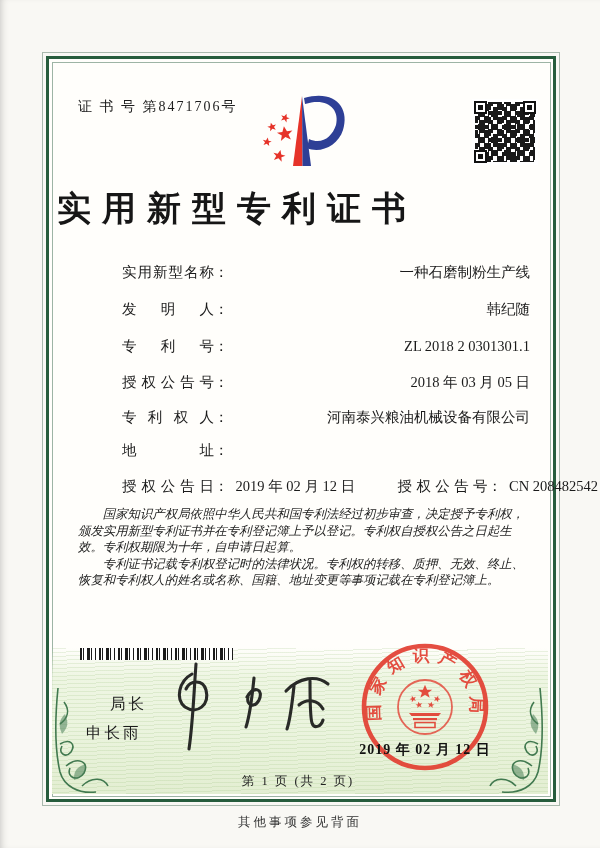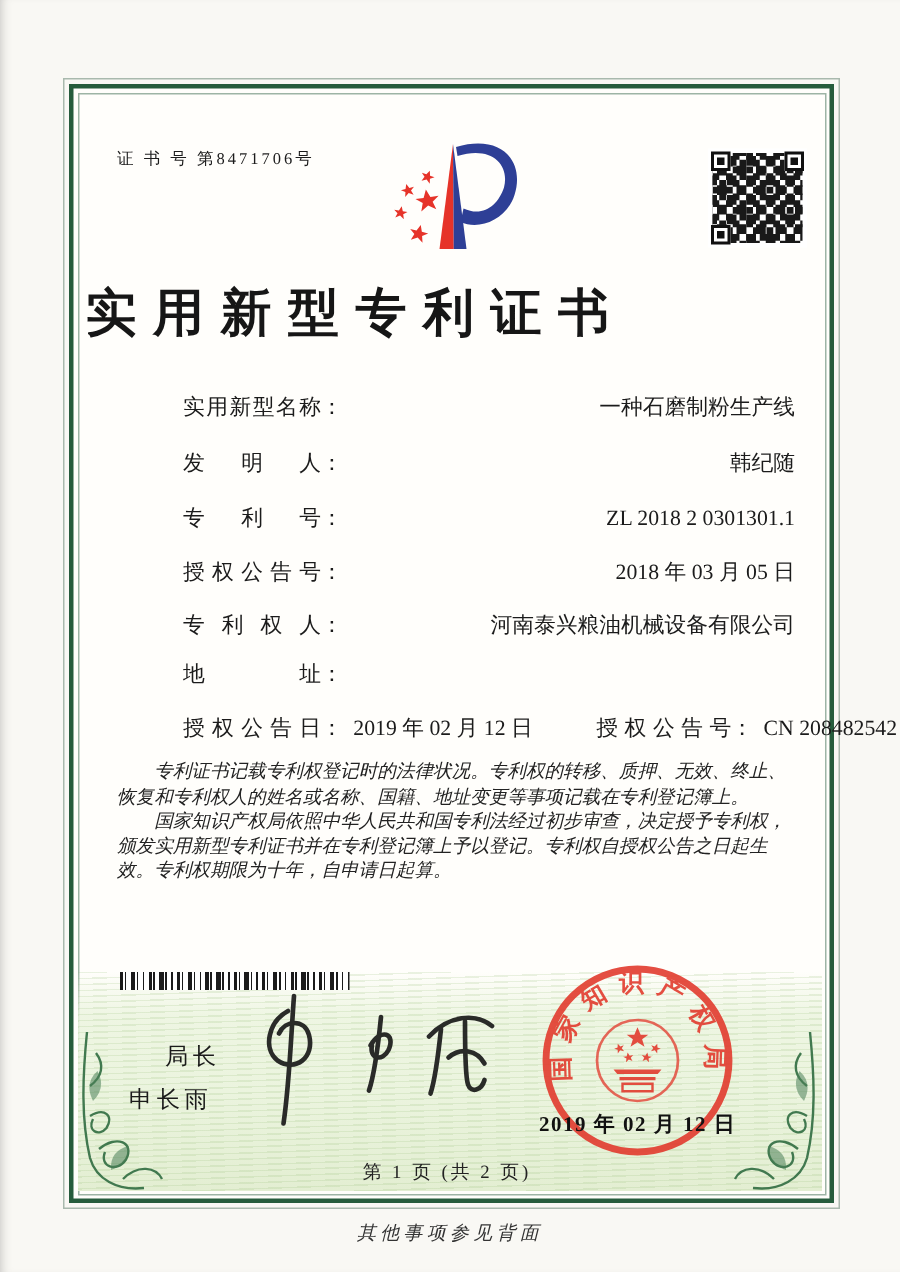--- a/index.html
+++ b/index.html
@@ -6,21 +6,21 @@
   body{background:#e8e8e4;font-family:"Liberation Serif","DejaVu Serif",serif;}
   .page{position:relative;width:600px;height:848px;background:#f9f8f4;overflow:hidden;
         box-shadow:inset 6px 0 8px -6px rgba(0,0,0,.25);}
   .frame{position:absolute;left:46px;top:56px;width:504px;height:740px;
          border:3.5px solid #265c3c;outline:1px solid #a9b9ad;outline-offset:3px;background:#fffefb;}
   .frame-inner{position:absolute;inset:2.5px;border:1px solid rgba(38,92,60,.45);pointer-events:none;}
   .green-band{position:absolute;left:52px;right:52px;top:648px;height:146px;z-index:1;
     background:
       repeating-linear-gradient(178deg, rgba(150,190,120,.20) 0 1px, rgba(255,255,255,0) 1px 4px),
       linear-gradient(180deg, rgba(235,244,222,0) 0, rgba(235,244,222,.85) 20%, #ebf4de 55%, #e3eed2 100%);}
-  .cert-no{position:absolute;left:78px;top:98px;z-index:2;font-size:11px;letter-spacing:2px;color:#1c1c1c;}
+  .cert-no{position:absolute;left:78px;top:98px;z-index:2;font-size:14px;letter-spacing:2px;color:#1c1c1c;}
   .title{position:absolute;left:46px;top:186px;width:504px;z-index:2;
          font-size:34px;font-weight:700;letter-spacing:11px;color:#161616;text-indent:11px;}
   .logo{position:absolute;left:255px;top:88px;width:95px;height:82px;z-index:2;}
   
   .qr{position:absolute;left:472px;top:99px;width:66px;height:66px;background:#fff;z-index:2;}
   .qr-body{position:absolute;inset:3px;
     background:
       repeating-conic-gradient(#191919 0 25%, rgba(0,0,0,0) 0 50%) 0px 0px/9px 9px,
       repeating-conic-gradient(#191919 0 25%, rgba(0,0,0,0) 0 50%) 3px 2px/13px 13px;}
   .qf{position:absolute;width:13px;height:13px;border:2.5px solid #111;background:#fff;box-sizing:border-box;}
@@ -42,21 +42,21 @@
       #1b1b1b 7px 10px,#fff 10px 11px,#1b1b1b 11px 12px,#fff 12px 15px,#1b1b1b 15px 16px,#fff 16px 19px);}
   .signer{position:absolute;left:86px;z-index:2;font-size:15.5px;letter-spacing:3px;color:#1b1b1b;}
   .signer.t1{top:694px;margin-left:24px;} .signer.t2{top:723px;}
   .signature{position:absolute;left:150px;top:660px;z-index:2;}
   .seal{position:absolute;left:359px;top:641px;z-index:3;}
   .seal-date{position:absolute;left:339px;top:741px;width:172px;z-index:4;text-align:center;
              font-size:14px;font-weight:600;color:#111;letter-spacing:1px;}
   .page-num{position:absolute;left:46px;top:773px;width:504px;z-index:2;text-align:center;
             font-size:12.5px;letter-spacing:2px;color:#222;}
   .back-note{position:absolute;left:0;top:814px;width:600px;z-index:2;text-align:center;
-             font-size:12.5px;font-style:italic;letter-spacing:3px;color:#333;}
+             font-size:12.5px;letter-spacing:3px;color:#333;}
   .flourish{position:absolute;z-index:2;}
   .fl-left{left:52px;top:688px;}
   .fl-right{left:484px;top:688px;transform:scaleX(-1);}
 </style>
 </head>
 <body>
 
 <svg width="0" height="0" style="position:absolute">
   <defs>
     <path id="star" d="M0,-10 2.94,-3.09 10,-3.09 4.28,1.18 6.47,8.09 0,3.82 -6.47,8.09 -4.28,1.18 -10,-3.09 -2.94,-3.09 Z"></path>
@@ -128,22 +128,22 @@
   <div class="row" style="top:477px">
     <span class="lbl">授权公告日</span>
       <span class="colon">：</span>
     <span class="val2">2019 年 02 月 12 日</span>
     <span class="lbl2">授权公告号</span>
       <span class="colon">：</span>
     <span class="valb">CN 208482542 U</span>
   </div>
 
   <div class="paras">
+    <p>国家知识产权局依照中华人民共和国专利法经过初步审查，决定授予专利权，颁发实用新型专利证书并在专利登记簿上予以登记。专利权自授权公告之日起生效。专利权期限为十年，自申请日起算。</p>
     <p>专利证书记载专利权登记时的法律状况。专利权的转移、质押、无效、终止、恢复和专利权人的姓名或名称、国籍、地址变更等事项记载在专利登记簿上。</p>
-    <p>国家知识产权局依照中华人民共和国专利法经过初步审查，决定授予专利权，颁发实用新型专利证书并在专利登记簿上予以登记。专利权自授权公告之日起生效。专利权期限为十年，自申请日起算。</p>
   </div>
 
   <div class="barcode"></div>
 
   <div class="signer t1">局长</div>
   <div class="signer t2">申长雨</div>
 
   <svg class="signature" width="185" height="95" viewBox="0 0 185 95">
     <g fill="none" stroke="#191919" stroke-width="3.1" stroke-linecap="round" opacity=".92">
       <path d="M42,14 C29,21 25,39 35,47 C47,55 60,45 56,30 C53,19 40,20 36,29"></path>

